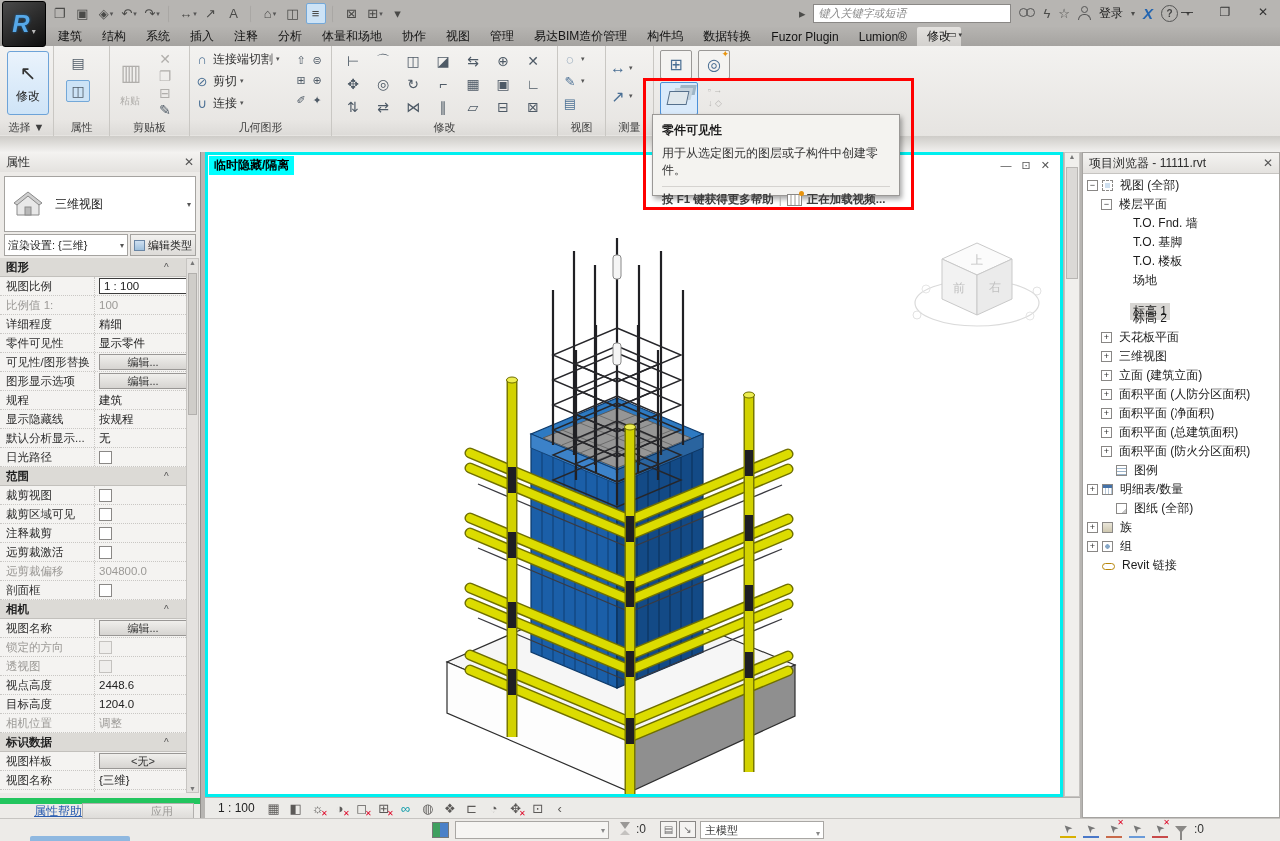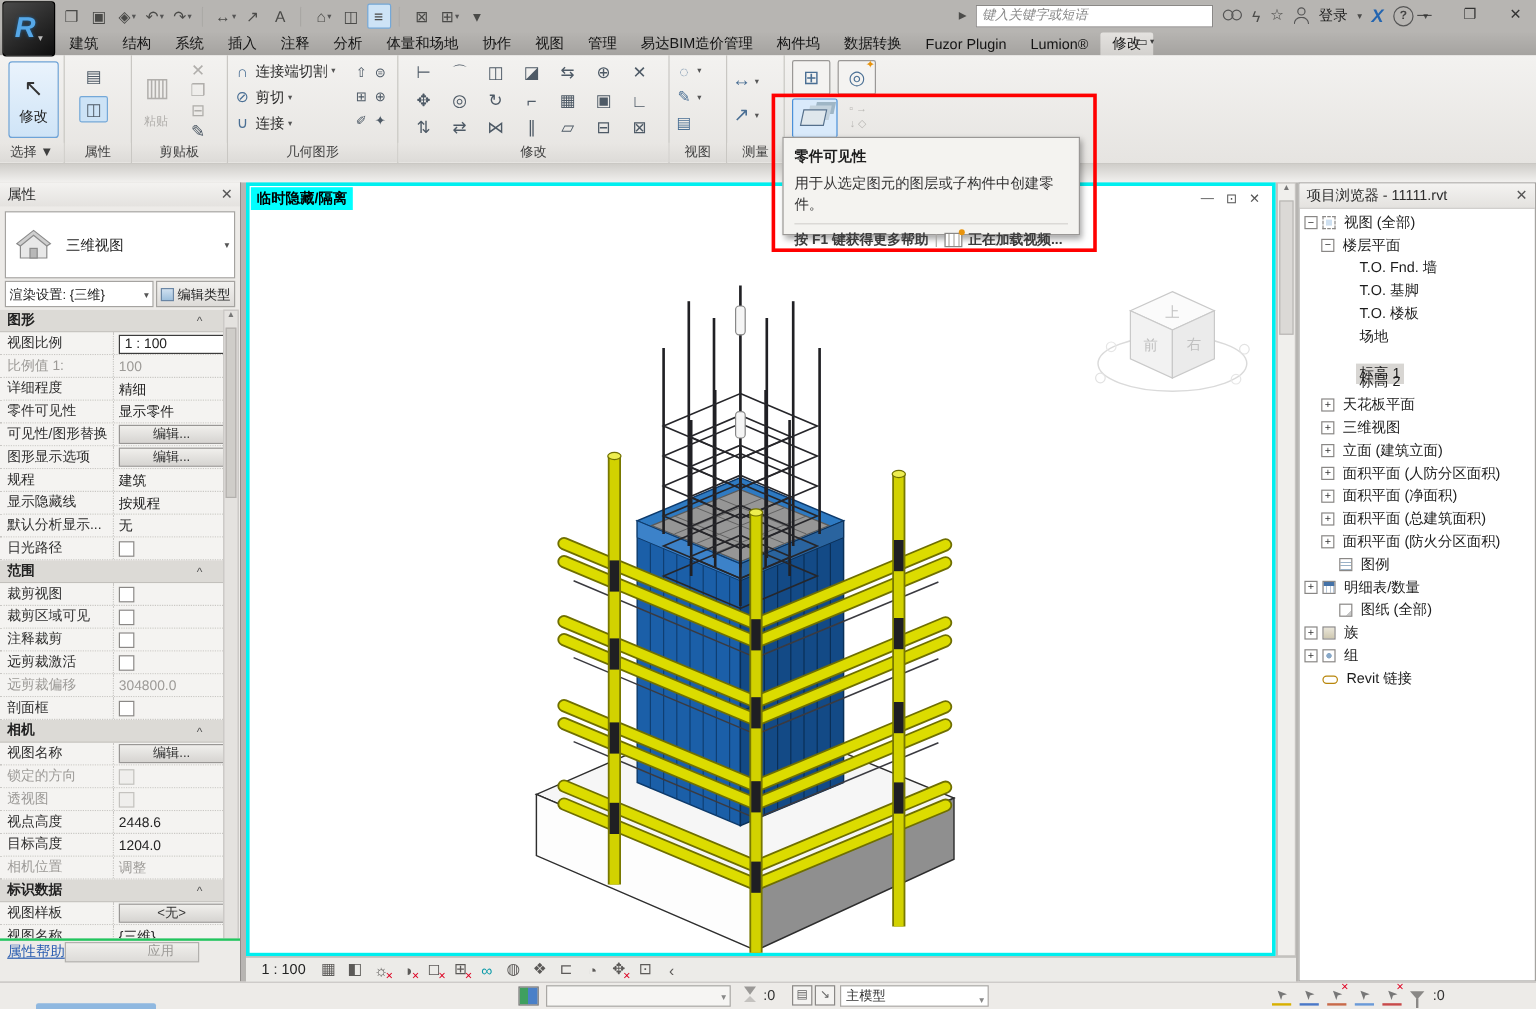--- a/index.html
+++ b/index.html
@@ -96,21 +96,21 @@
   .k-chk .v-check,.k-chkdis .v-check{display:inline-block;width:11px;height:11px;border:1px solid #8a8886;background:#fff;margin-top:3px;}
   .k-chkdis .v-check{border-color:#c4c2bf;background:#efeeec;}
   .k-chkdis .plabel{color:#9c9a97;}
   .k-hdr{background:#dcdad6;font-weight:bold;border-bottom:1px solid #c2c0bc;}
   .k-hdr .plabel{width:auto;flex:1;color:#222;}
   .k-hdr .pval{flex:0 0 22px;border-left:none;}
   .k-hdr .p-chev{display:inline;font-weight:normal;color:#555;font-size:10px;}
   #props-scroll{position:absolute;right:1px;top:106px;width:13px;height:535px;background:#e4e2df;border:1px solid #c6c4c1;box-sizing:border-box;font-size:7px;color:#777;text-align:center;}
   #props-scroll .thumb{position:absolute;left:1px;right:1px;top:14px;height:140px;background:#cfcdc9;border:1px solid #b2b0ad;}
   #props-scroll .sdown{position:absolute;bottom:0;left:0;right:0;}
-  #props-bottom{position:absolute;left:0;bottom:16px;width:100%;height:20px;border-top:2px solid #22c55e;display:flex;align-items:center;justify-content:flex-start;padding:0 6px;box-sizing:border-box;background:#edebe8;}
+  #props-bottom{position:absolute;left:0;bottom:0;width:100%;height:20px;border-top:6px solid #22c55e;display:flex;align-items:center;justify-content:flex-end;padding:0 6px;box-sizing:border-box;background:#edebe8;}
   #props-help{color:#2a5db0;text-decoration:underline;}
   #apply-btn{width:62px;height:15px;line-height:15px;text-align:center;color:#9c9a97;background:linear-gradient(#f0efec,#dddbd8);border:1px solid #b2b0ad;font-size:11px;padding-left:48px;}
 
   
   #canvas{left:205px;top:152px;width:858px;height:645px;border:3px solid #00efef;background:#fff;box-sizing:border-box;}
   #overlay-label{left:1px;top:1px;background:#00ffff;color:#000;font-weight:bold;font-size:12px;padding:1px 5px;z-index:4;}
   #view-controls{right:10px;top:4px;display:flex;gap:10px;color:#555;font-size:11px;z-index:4;}
   #model-svg{left:0;top:0;z-index:1;}
 
   

